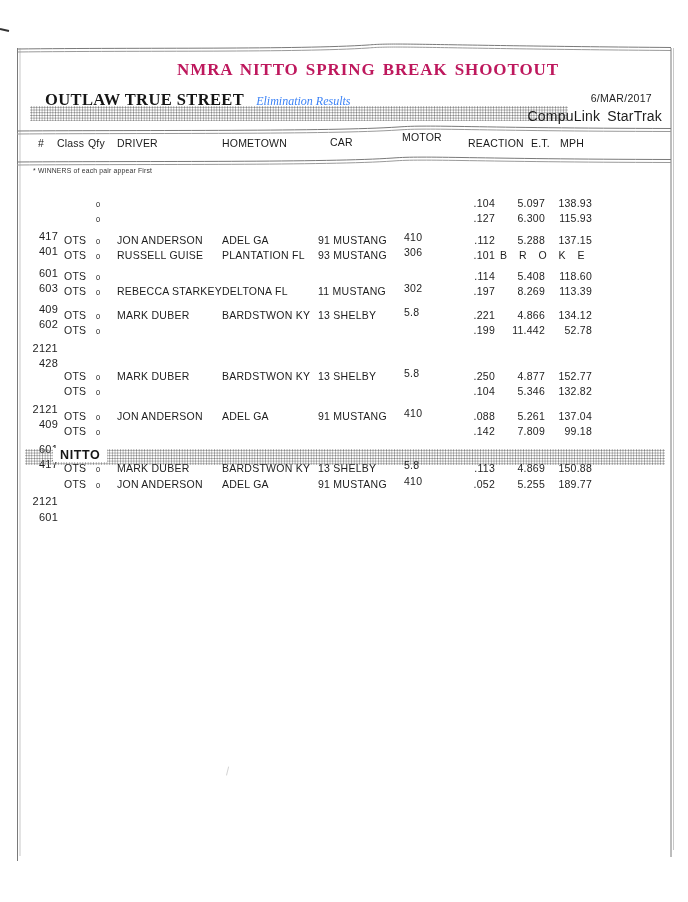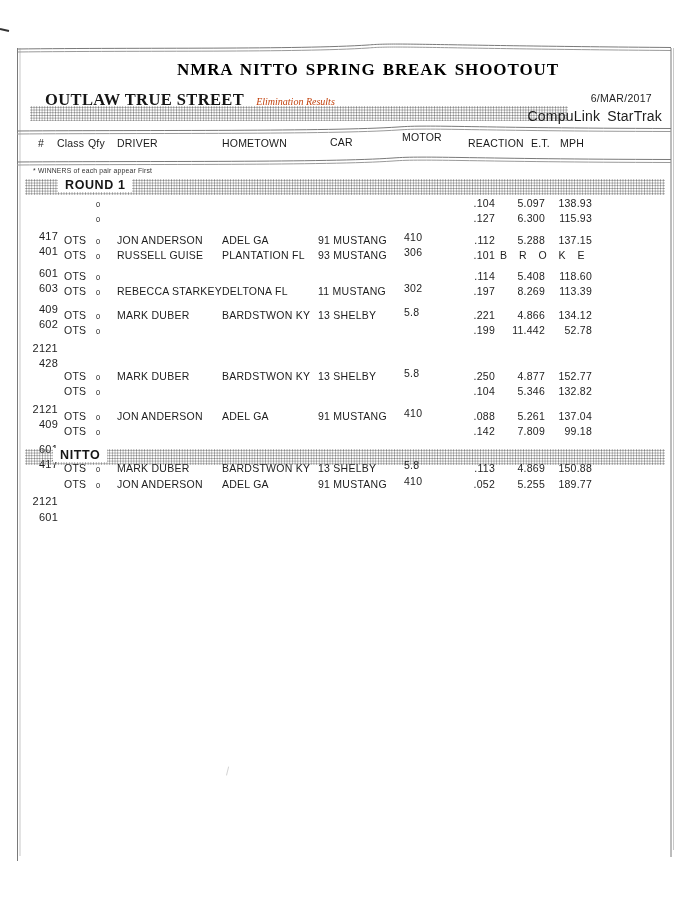--- a/index.html
+++ b/index.html
@@ -20,25 +20,25 @@
     background-size:2.7px 2.7px;
   }
   .band-label{
     position:absolute;top:-1px;background:#ffffff;padding:0 7px;
     font-weight:bold;font-size:12.5px;letter-spacing:0.6px;color:#161616;
   }
   
   .title{
     position:absolute;top:60px;left:0;right:0;text-align:center;padding-left:48px;
     font-family:"Liberation Serif",serif;font-weight:bold;font-size:17px;
-    letter-spacing:0.9px;word-spacing:2px;color:#000000;
+    letter-spacing:0.9px;word-spacing:2px;color:#be185d;
   }
   .subtitle{position:absolute;top:90px;left:45px;font-family:"Liberation Serif",serif;}
   .subtitle .cls{font-weight:bold;font-size:16.5px;letter-spacing:0.4px;color:#151515;}
-  .subtitle .rpt{font-style:italic;font-size:10px;margin-left:12px;color:#c2410c;}
+  .subtitle .rpt{font-style:italic;font-size:12px;margin-left:12px;color:#3b82f6;}
   .date{position:absolute;top:92px;right:36px;font-size:10.5px;letter-spacing:0.3px;}
   .system{position:absolute;top:108px;right:26px;font-size:14px;word-spacing:3px;letter-spacing:0.2px;}
   
   .colhead{position:absolute;font-size:10.5px;letter-spacing:0.2px;color:#1a1a1a;}
   
   .note{position:absolute;top:167px;left:33px;font-size:6.8px;letter-spacing:0.2px;color:#333;}
   
   .row{position:absolute;left:0;width:688px;height:13px;font-size:10.5px;letter-spacing:0.25px;}
   .row span{position:absolute;top:0;white-space:nowrap;}
   .c-num{left:20px;width:38px;text-align:right;font-size:11px;margin-top:33px;}
@@ -96,23 +96,20 @@
     <span class="colhead abs" style="top:137px;left:222px;">HOMETOWN</span>
     <span class="colhead abs" style="top:136px;left:330px;">CAR</span>
     <span class="colhead abs" style="top:131px;left:402px;">MOTOR</span>
     <span class="colhead abs" style="top:137px;left:468px;">REACTION</span>
     <span class="colhead abs" style="top:137px;left:531px;">E.T.</span>
     <span class="colhead abs" style="top:137px;left:560px;">MPH</span>
   </div>
 
   <div class="note">* WINNERS of each pair appear First</div>
 
-  <div class="band" style="top:179px;left:25px;width:640px;">
-    <span class="band-label" style="left:33px;">ROUND 1</span>
-  </div>
 
   <div class="row" style="top:197px">
     <span class="c-num">417</span>
     <span class="c-qfy">0</span>
     <span class="c-rea">.104</span>
     <span class="c-et">5.097</span>
     <span class="c-mph">138.93</span>
   </div>
   <div class="row" style="top:212px">
     <span class="c-num">401</span>

